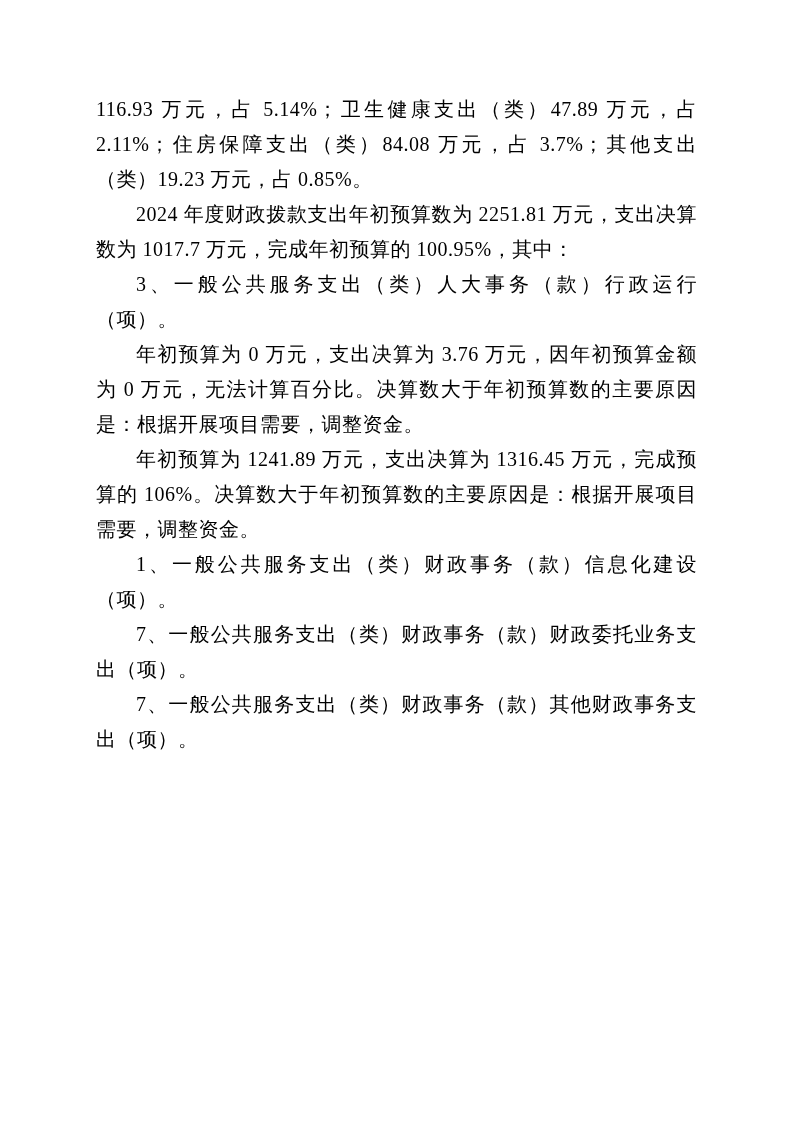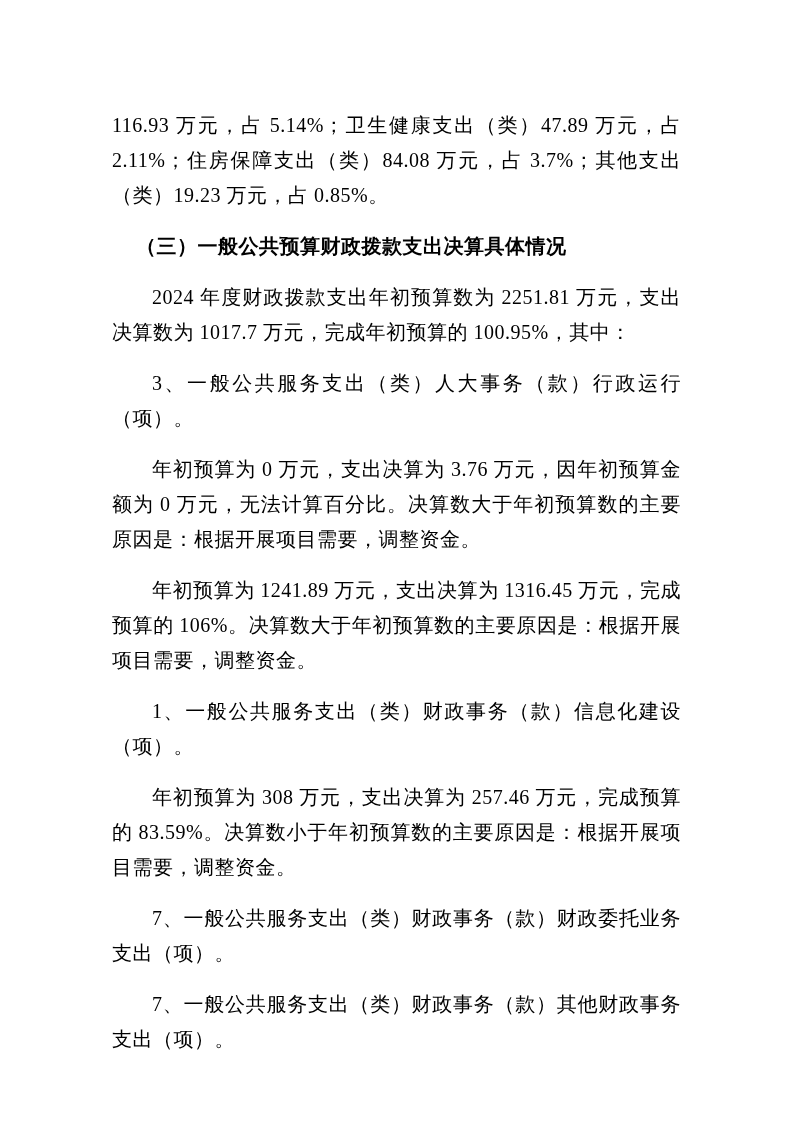--- a/index.html
+++ b/index.html
@@ -21,21 +21,21 @@
       left: 96px;
       top: 92px;
       width: 601px;
       font-size: 20px;
       line-height: 35px;
       text-align: justify;
       text-justify: inter-character;
       letter-spacing: 0.5px;
     }
     .content p {
-      margin: 16px;
+      margin: 0;
       padding: 0;
       text-indent: 2em;
     }
     .content p.no-indent {
       text-indent: 0;
     }
     .content h2.section-heading {
       margin: 0;
       padding: 0;
       text-indent: 2em;
@@ -47,30 +47,28 @@
     }
   </style>
 </head>
 <body>
 
 <div class="page">
   <div class="content">
 
     <p class="no-indent">116.93 万元，占 5.14%；卫生健康支出（类）47.89 万元，占 2.11%；住房保障支出（类）84.08 万元，占 3.7%；其他支出（类）19.23 万元，占 0.85%。</p>
 
-    <h2 class="section-heading">（三）一般公共预算财政拨款支出决算具体情况</h2>
 
     <p>2024 年度财政拨款支出年初预算数为 2251.81 万元，支出决算数为 1017.7 万元，完成年初预算的 100.95%，其中：</p>
 
     <p>3、一般公共服务支出（类）人大事务（款）行政运行（项）。</p>
     <p>年初预算为 0 万元，支出决算为 3.76 万元，因年初预算金额为 0 万元，无法计算百分比。决算数大于年初预算数的主要原因是：根据开展项目需要，调整资金。</p>
 
     <p>年初预算为 1241.89 万元，支出决算为 1316.45 万元，完成预算的 106%。决算数大于年初预算数的主要原因是：根据开展项目需要，调整资金。</p>
 
     <p>1、一般公共服务支出（类）财政事务（款）信息化建设（项）。</p>
-    <p>年初预算为 308 万元，支出决算为 257.46 万元，完成预算的 83.59%。决算数小于年初预算数的主要原因是：根据开展项目需要，调整资金。</p>
 
     <p>7、一般公共服务支出（类）财政事务（款）财政委托业务支出（项）。</p>
 
     <p>7、一般公共服务支出（类）财政事务（款）其他财政事务支出（项）。</p>
 
   </div>
 </div>
 
 </body></html>

